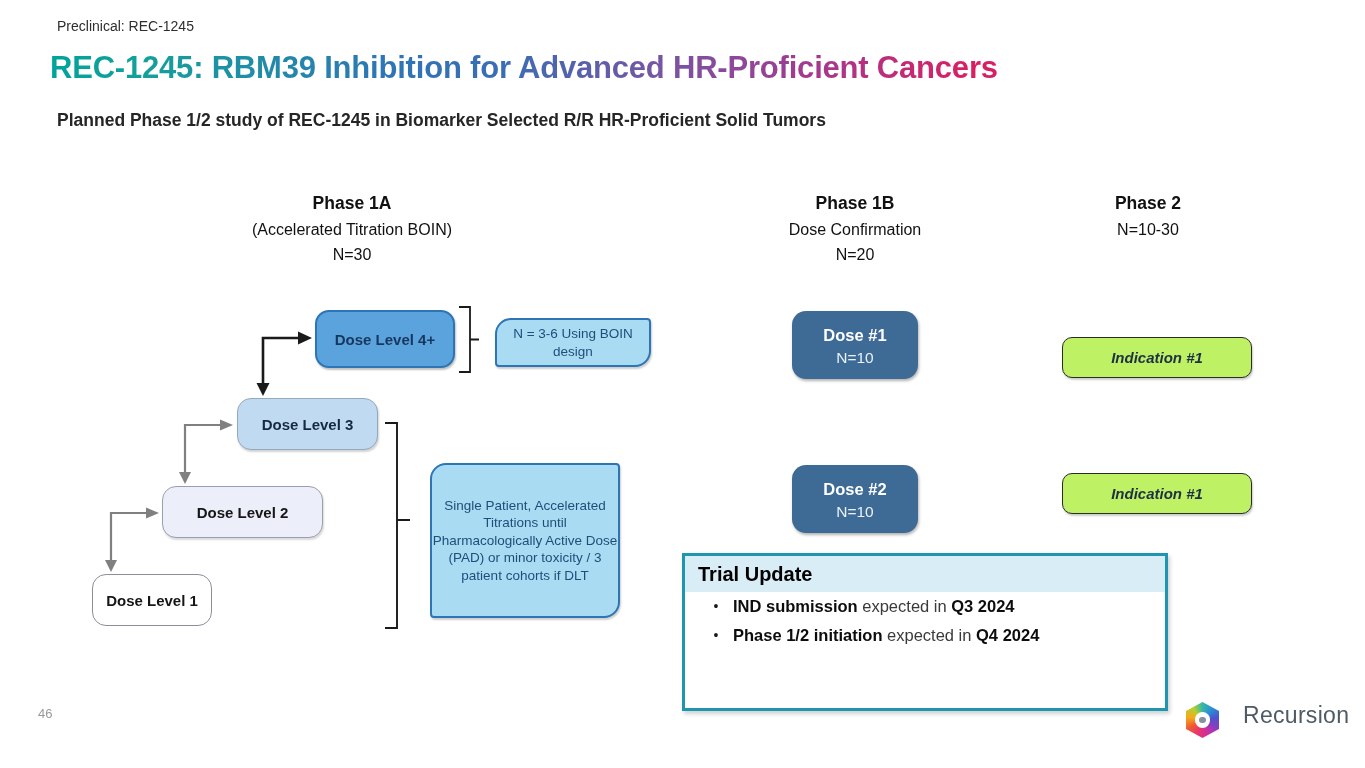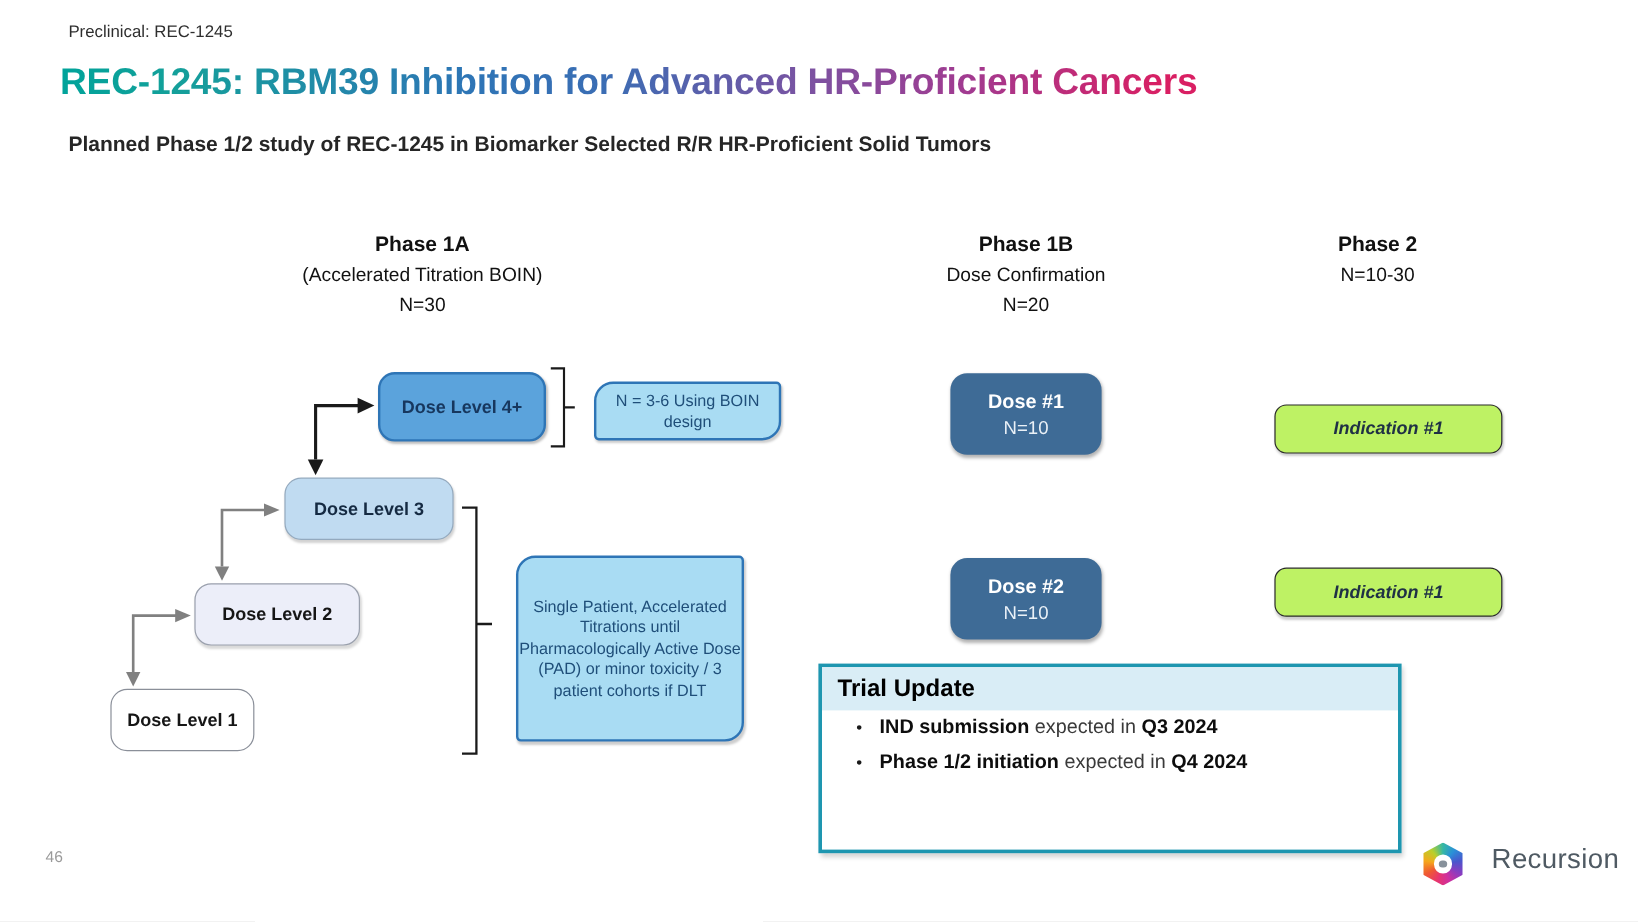--- a/index.html
+++ b/index.html
@@ -90,21 +90,21 @@
     <div>Dose Confirmation</div>
     <div>N=20</div>
   </div>
   <div class="abs col-head" style="left:1068px;top:191px;width:160px;">
     <div class="ch-title">Phase 2</div>
     <div>N=10-30</div>
   </div>
 
   <div class="abs box dl dl4" style="left:315px;top:310px;width:140px;height:58px;">Dose Level 4+</div>
   <div class="abs box dl dl3" style="left:237px;top:398px;width:141px;height:52px;">Dose Level 3</div>
-  <div class="abs box dl dl2" style="left:162px;top:486px;width:138px;height:52px;">Dose Level 2</div>
+  <div class="abs box dl dl2" style="left:162px;top:486px;width:161px;height:52px;">Dose Level 2</div>
   <div class="abs box dl dl1" style="left:92px;top:574px;width:120px;height:52px;">Dose Level 1</div>
 
   <div class="abs box callout" style="left:495px;top:318px;width:156px;height:49px;padding:4px 10px;">N = 3-6 Using BOIN design</div>
   <div class="abs box callout" style="left:430px;top:463px;width:190px;height:155px;padding:8px 0;text-align:center;">Single Patient, Accelerated Titrations until Pharmacologically Active Dose (PAD) or minor toxicity / 3 patient cohorts if DLT</div>
 
   <div class="abs box dosebox" style="left:792px;top:311px;width:126px;height:68px;">
     <div class="d-title">Dose #1</div>
     <div class="d-n">N=10</div>
   </div>
   <div class="abs box dosebox" style="left:792px;top:447px;width:126px;height:68px;margin-top:18px;">

